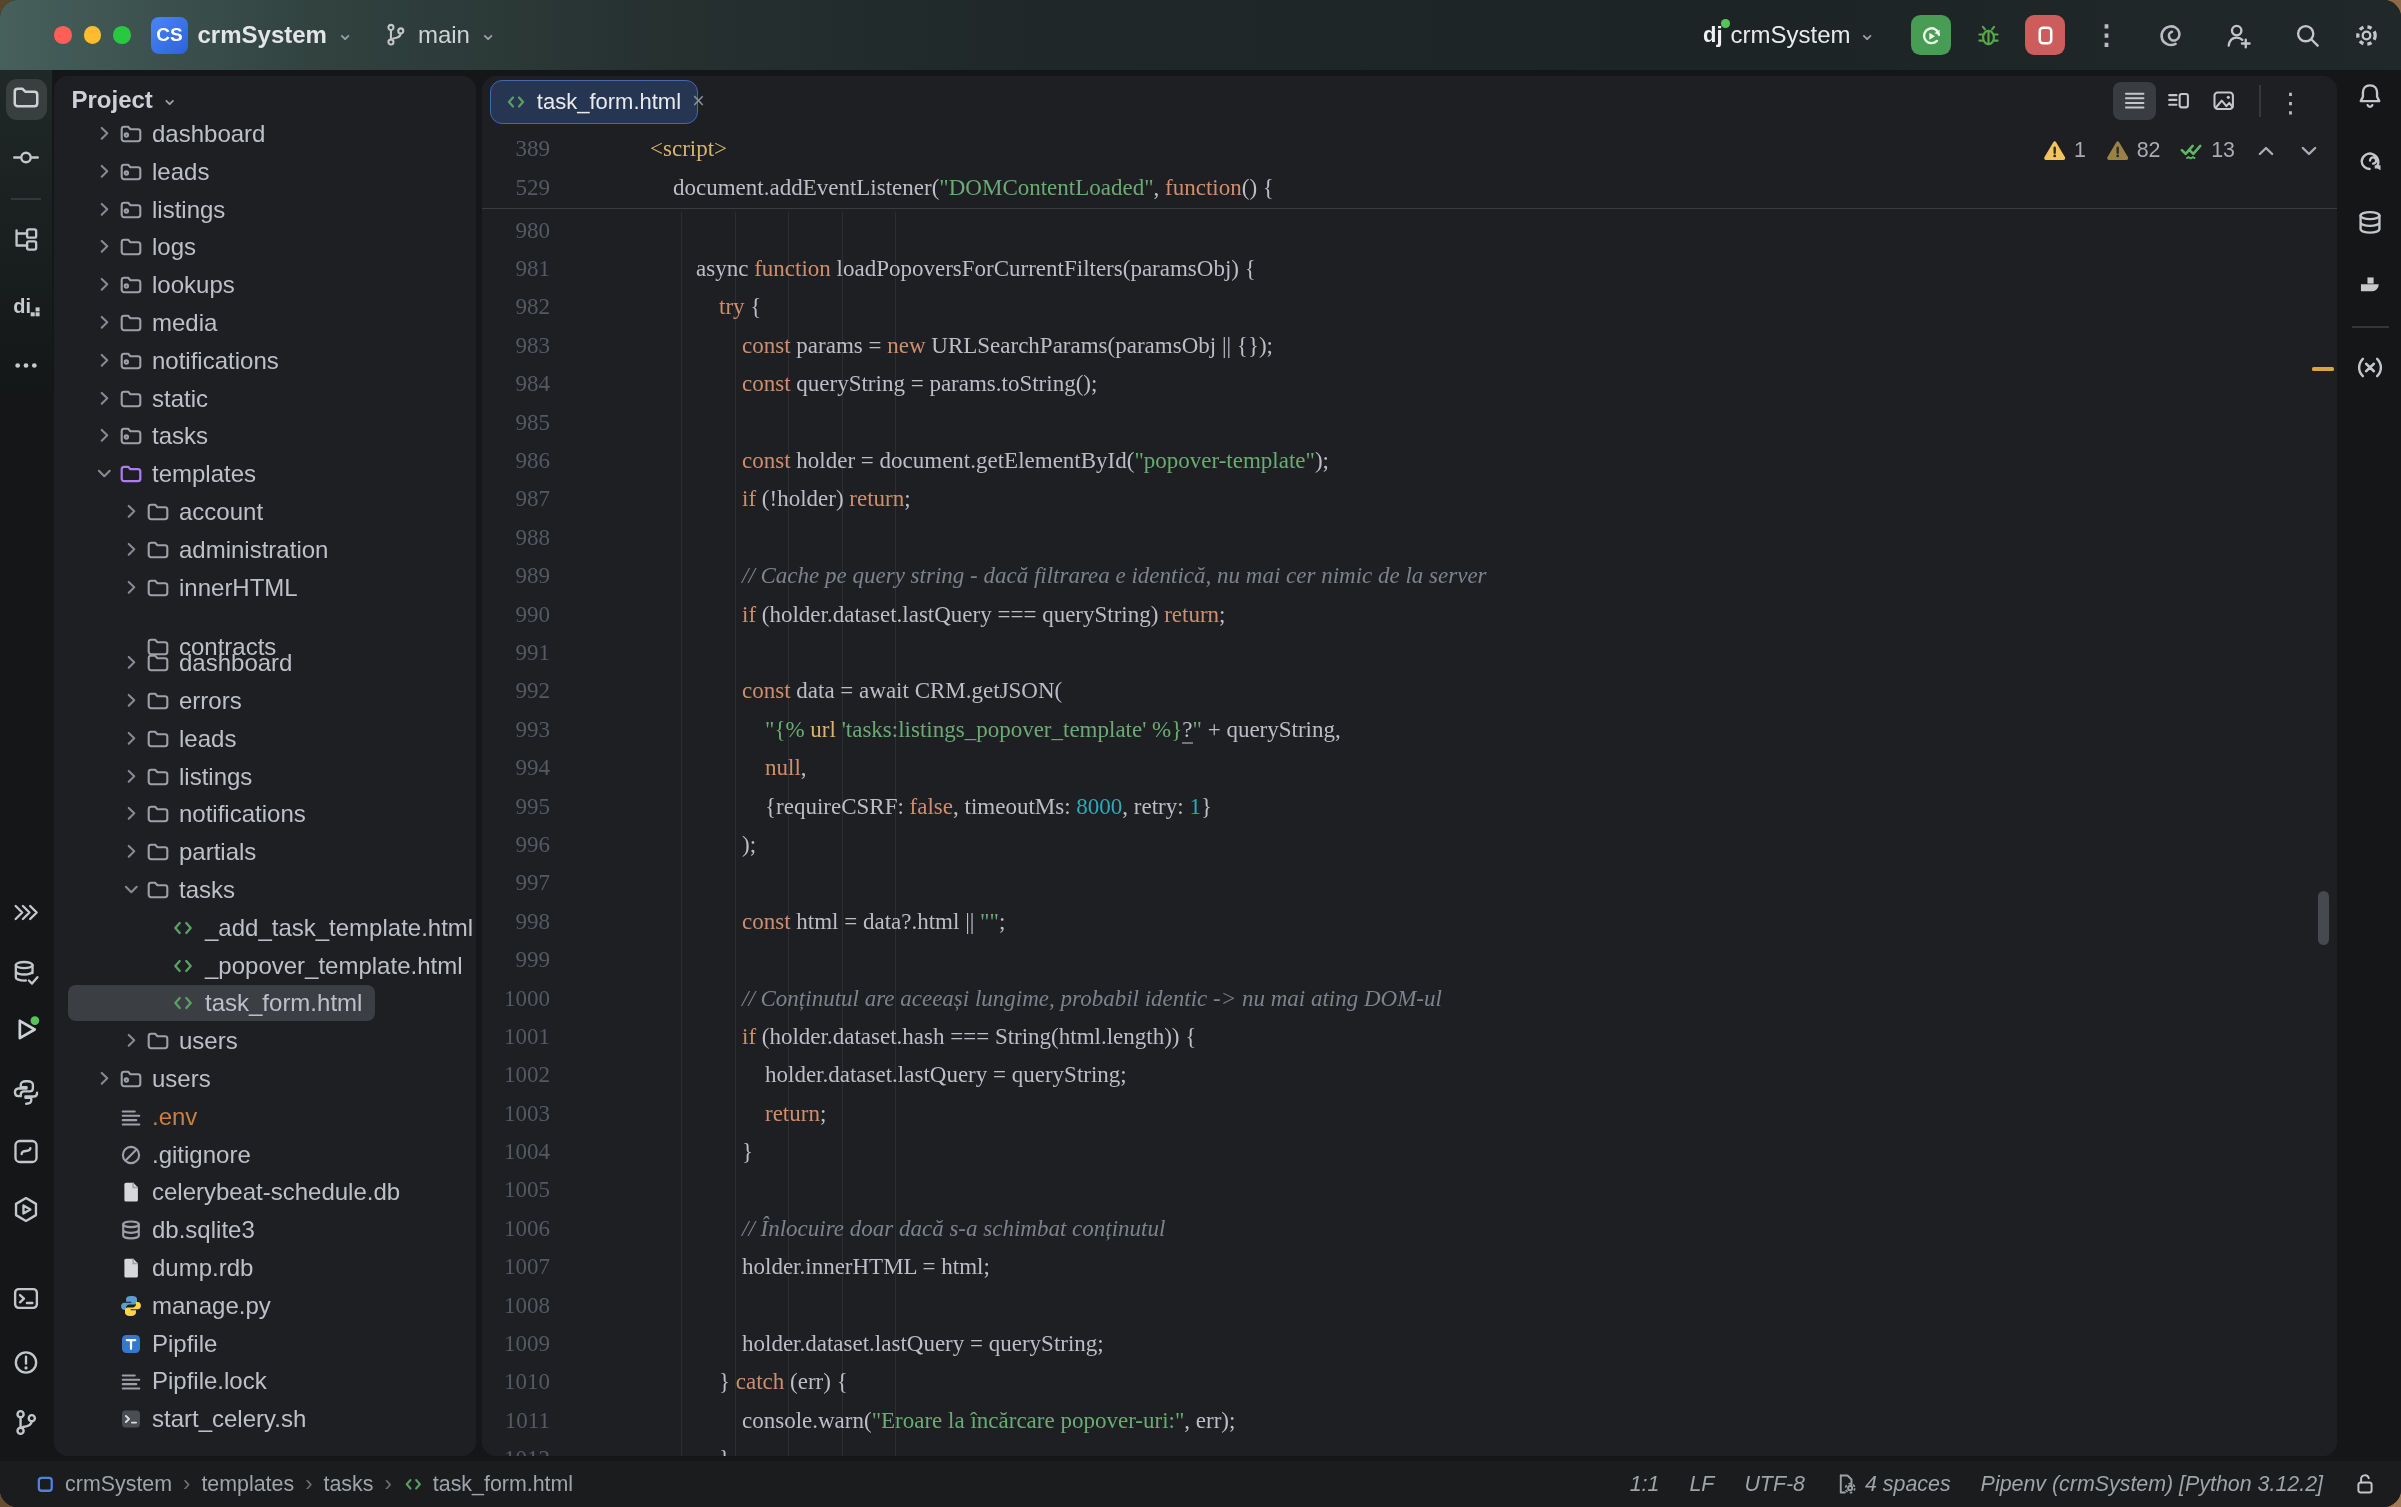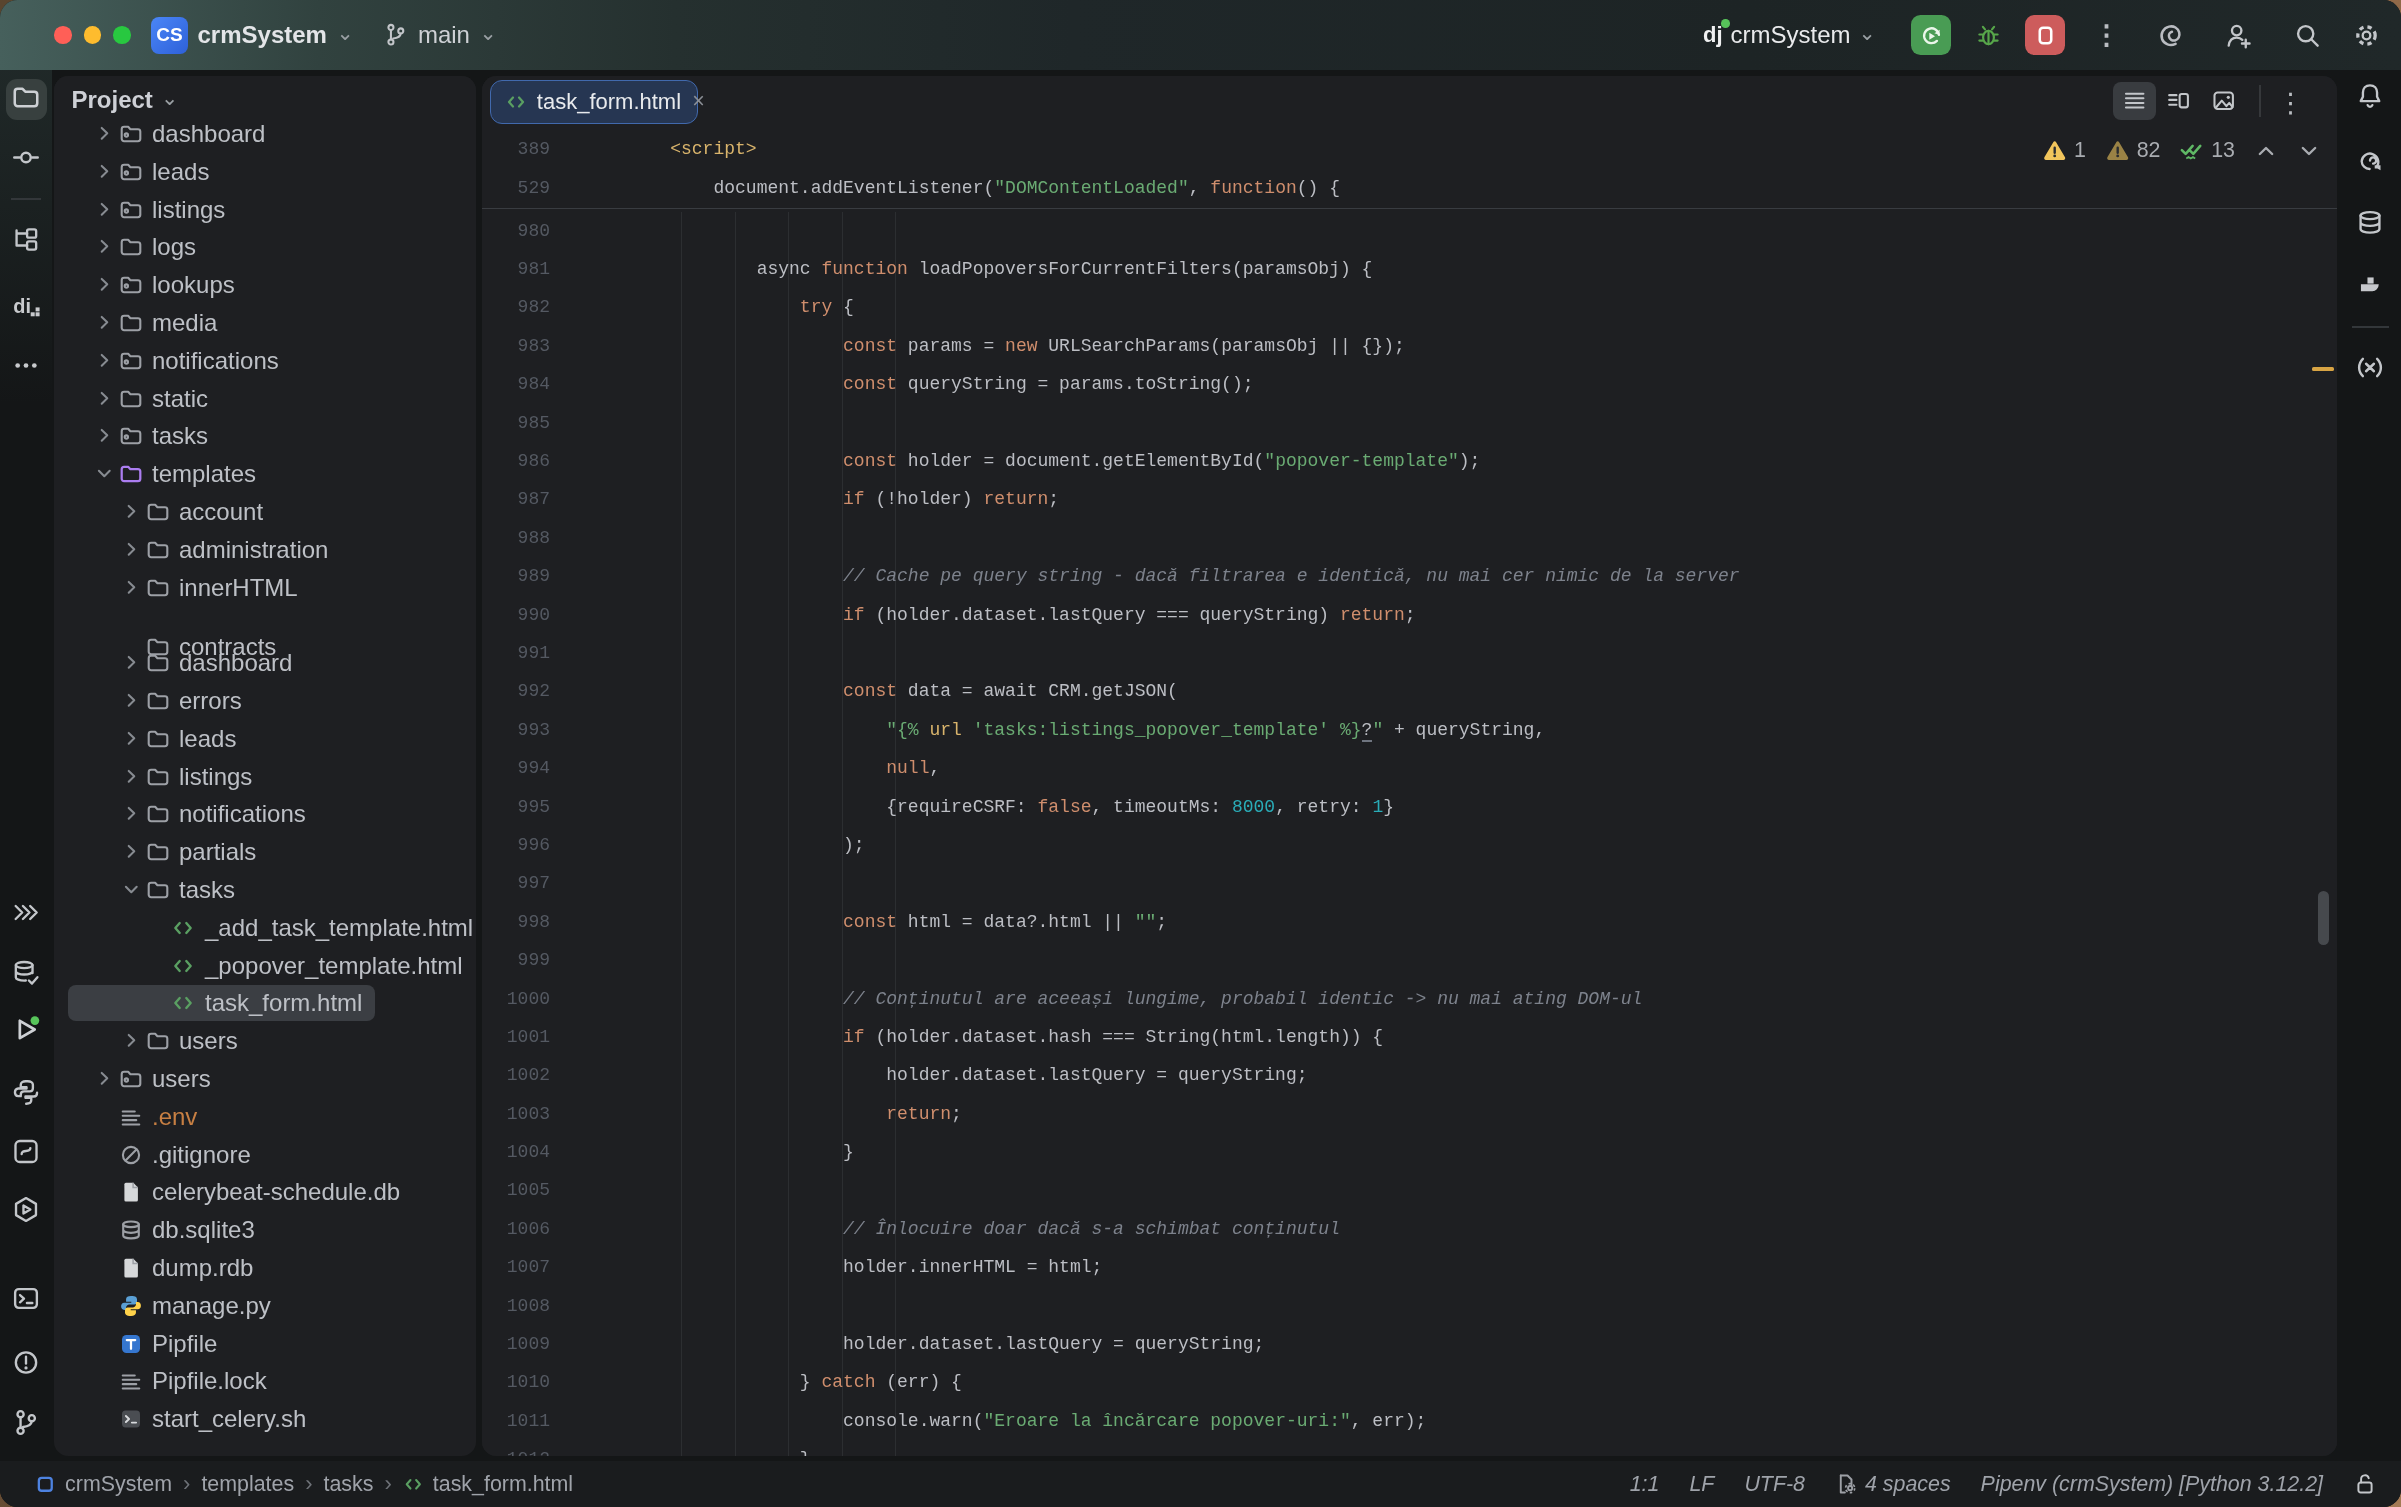--- a/index.html
+++ b/index.html
@@ -47,21 +47,21 @@
   .t-lbl{position:absolute;white-space:nowrap;}
   
   .tabbar{position:absolute;left:0;top:0;right:0;height:53px;background:#1e1f22;z-index:6;}
   .tab{position:absolute;left:8px;top:4px;width:208px;height:44px;border-radius:12px;background:#263652;
     border:1.6px solid #4169ad;box-sizing:border-box;display:flex;align-items:center;gap:9.5px;padding:0 14.3px;}
   .tab .tlbl{color:#e8eaed;font-size:22px;}
   .tab .tclose{color:#8b8f96;font-size:21.4px;margin-left:1.6px;}
   .viewbtn{position:absolute;top:6.4px;width:43px;height:38px;border-radius:8px;display:flex;align-items:center;justify-content:center;}
   .viewbtn.sel{background:#393c40;}
   .code-area{position:absolute;left:0;top:53px;right:0;bottom:0;background:#1e1f22;}
-  .cl{position:absolute;left:0;right:0;height:38px;line-height:38px;font-family:Liberation Mono, monospace;font-size:18px;}
+  .cl{position:absolute;left:0;right:0;height:38px;line-height:38px;font-family:Liberation Serif, serif;font-size:23px;}
   .cl .ln{position:absolute;left:0;width:68px;text-align:right;color:#545962;}
   .cl .ct{position:absolute;left:145px;white-space:pre;color:#bcbec4;}
   .tok-p{color:#bcbec4;}
   .tok-k{color:#cf8e6d;}
   .tok-s{color:#6aab73;}
   .tok-c{color:#7d828c;font-style:italic;}
   .tok-n{color:#2aacb8;}
   .tok-t{color:#d9b46c;}
   .tok-u{color:#bcbec4;border-bottom:2.4px solid #6f7580;}
   .sticky{position:absolute;left:0;top:0;right:0;height:79px;background:#1e1f22;border-bottom:1.6px solid #393c41;z-index:4;}

